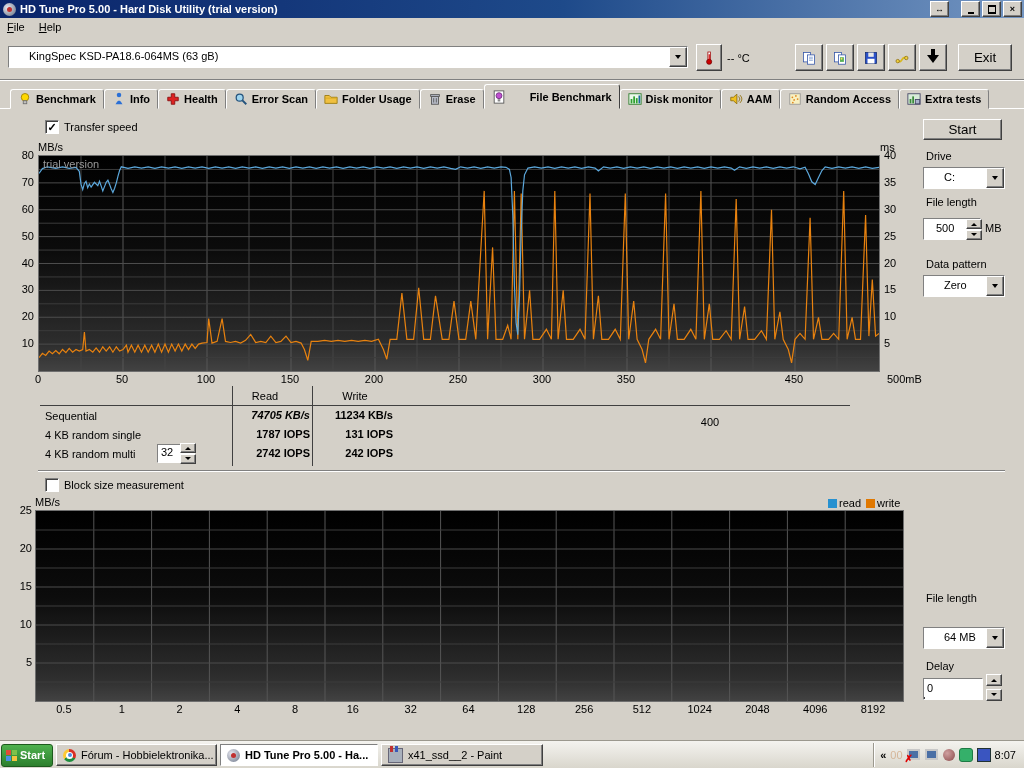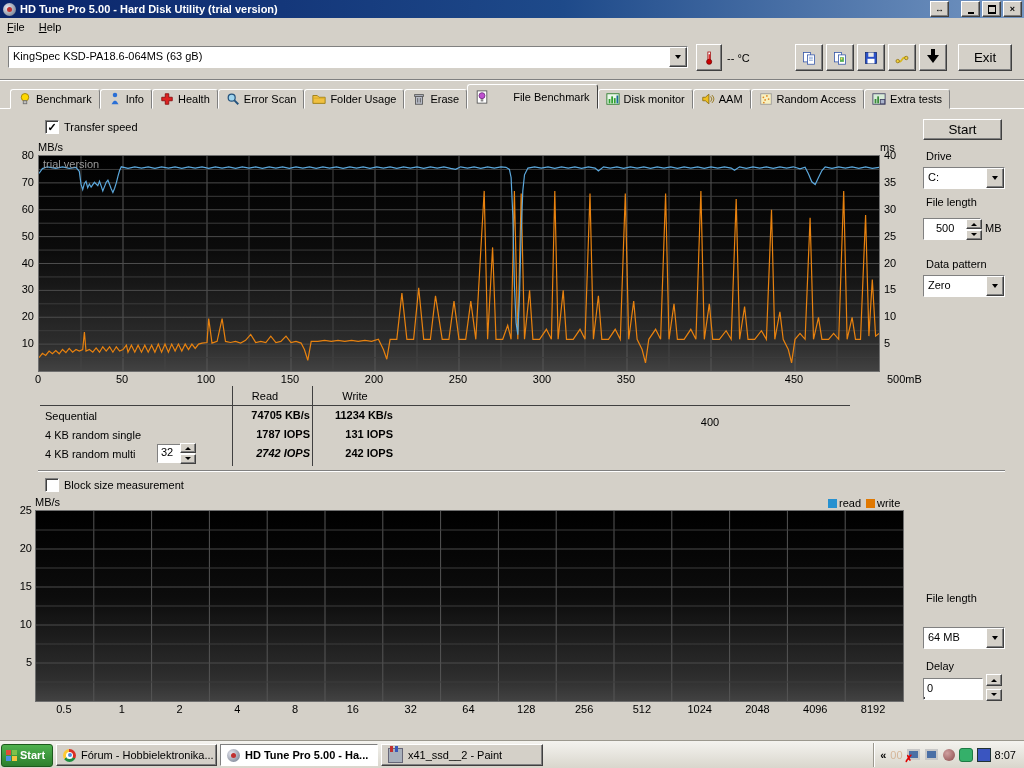--- a/index.html
+++ b/index.html
@@ -24,27 +24,27 @@
           display:flex;align-items:center;justify-content:center;line-height:1;}
   .restore-glyph{position:relative;width:8px;height:7px;}
   .restore-glyph::before{content:"";position:absolute;right:0;top:0;width:6px;height:5px;border:1px solid #000;border-top-width:2px;}
   .restore-glyph::after{content:"";position:absolute;left:0;bottom:0;width:6px;height:5px;border:1px solid #000;border-top-width:2px;background:#d4d0c8;}
   .min-glyph{width:6px;height:2px;background:#000;margin-top:7px;}
   
   .menubar{left:0;top:18px;width:1024px;height:18px;display:flex;align-items:center;background:#d4d0c8;}
   .menu-item{display:inline-block;padding:2px 7px;}
   .menu-item::first-letter{text-decoration:underline;}
   
-  .combo-text{flex:1;padding:0 4px;white-space:nowrap;overflow:hidden;background:#fff;line-height:18px;}
+  .combo-text{flex:1;padding:0 20px;white-space:nowrap;overflow:hidden;background:#fff;line-height:18px;}
   .combo-arrow{width:16px;align-self:stretch;display:flex;align-items:center;justify-content:center;}
   .tri-down{width:0;height:0;border:3px solid transparent;border-top:4px solid #000;margin-top:3px;}
   .tri-up{width:0;height:0;border:3px solid transparent;border-bottom:4px solid #000;margin-bottom:3px;}
   .toolbtn{display:flex;align-items:center;justify-content:center;}
   
-  .tabbar{left:10px;top:88px;height:21px;display:flex;align-items:flex-end;}
+  .tabbar{left:10px;top:88px;height:21px;display:flex;align-items:flex-end;font-weight:bold;}
   .tab{display:flex;align-items:center;gap:4px;height:20px;padding:0 7px;box-sizing:border-box;
        background:#d4d0c8;border:1px solid;border-color:#fff #808080 #d4d0c8 #fff;
        border-radius:3px 3px 0 0;white-space:nowrap;}
   .tab.active{height:25px;margin-top:-5px;z-index:5;border-color:#fff #404040 #d4d0c8 #fff;position:relative;gap:24px;}
   .tab svg{flex:none;}
   .tabline{left:0;top:108px;width:1024px;border-top:1px solid #fff;}
   
   .checkbox{display:flex;align-items:center;gap:5px;}
   .cbox{width:12px;height:12px;background:#fff;border:1px solid;border-color:#808080 #fff #fff #808080;
         box-shadow:inset 1px 1px 0 #404040;display:flex;align-items:center;justify-content:center;
@@ -339,40 +339,40 @@
       <span class="ticklabel" style="left: 828px; top: 0px; margin-left: 21px;">500mB</span>
     </div>
 
   <div class="abs" style="left:225px;top:390px;width:80px;text-align:center;">Read</div>
   <div class="abs" style="left:315px;top:390px;width:80px;text-align:center;">Write</div>
   <div class="abs tbl-line-h" style="left:40px;top:405px;width:810px;"></div>
   <div class="abs tbl-line-v" style="left:232px;top:386px;height:80px;"></div>
   <div class="abs tbl-line-v" style="left:312px;top:386px;height:80px;"></div>
 
   <div class="abs tbl-label" style="left:45px;top:410px;">Sequential</div>
-  <div class="abs tbl-val" style="left:225px;top:409px;width:85px;">74705 KB/s</div>
+  <div class="abs tbl-val" style="left:225px;top:409px;width:85px;font-style:italic;">74705 KB/s</div>
   <div class="abs tbl-val" style="left:315px;top:409px;width:78px;">11234 KB/s</div>
 
   <div class="abs tbl-label" style="left:45px;top:429px;">4 KB random single</div>
   <div class="abs tbl-val" style="left:225px;top:428px;width:85px;">1787 IOPS</div>
   <div class="abs tbl-val" style="left:315px;top:428px;width:78px;">131 IOPS</div>
 
   <div class="abs tbl-label" style="left:45px;top:448px;">4 KB random multi</div>
   <div class="abs sunken" style="left:157px;top:444px;width:36px;height:17px;display:flex;">
     <span style="flex:1;padding-left:3px;line-height:15px;background:#fff;">32</span>
     <span class="spin-col" style="width:14px;">
       <span class="spinbtn raised">
           <span class="tri-up"></span>
         </span>
       <span class="spinbtn raised">
           <span class="tri-down"></span>
         </span>
     </span>
   </div>
-  <div class="abs tbl-val" style="left:225px;top:447px;width:85px;font-style:italic;">2742 IOPS</div>
+  <div class="abs tbl-val" style="left:225px;top:447px;width:85px;">2742 IOPS</div>
   <div class="abs tbl-val" style="left:315px;top:447px;width:78px;">242 IOPS</div>
 
   <div class="abs groove" style="left:38px;top:470px;width:967px;"></div>
 
   <div class="abs checkbox" style="left:45px;top:478px;">
     <span class="cbox"></span>
     <span>Block size measurement</span>
   </div>
 
   <span class="abs unit-label" style="left:35px;top:496px;">MB/s</span>

